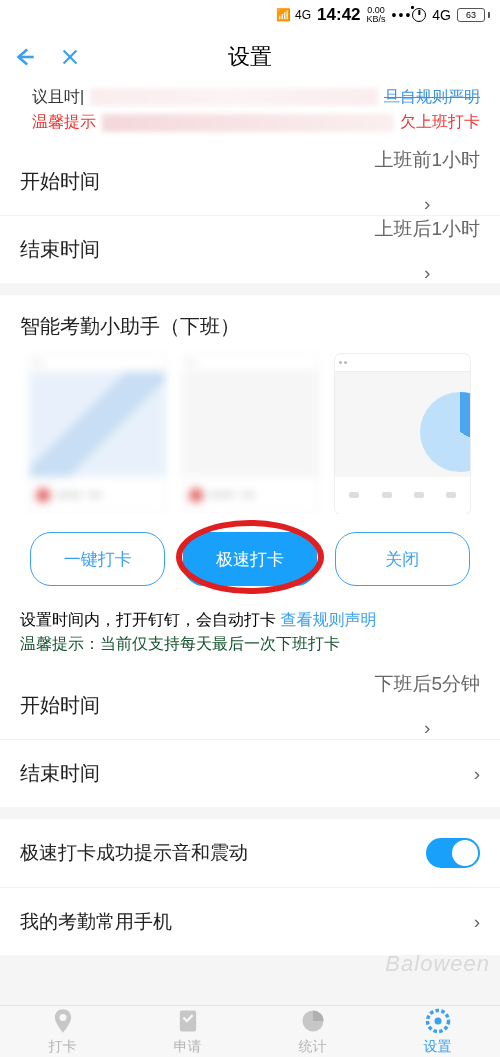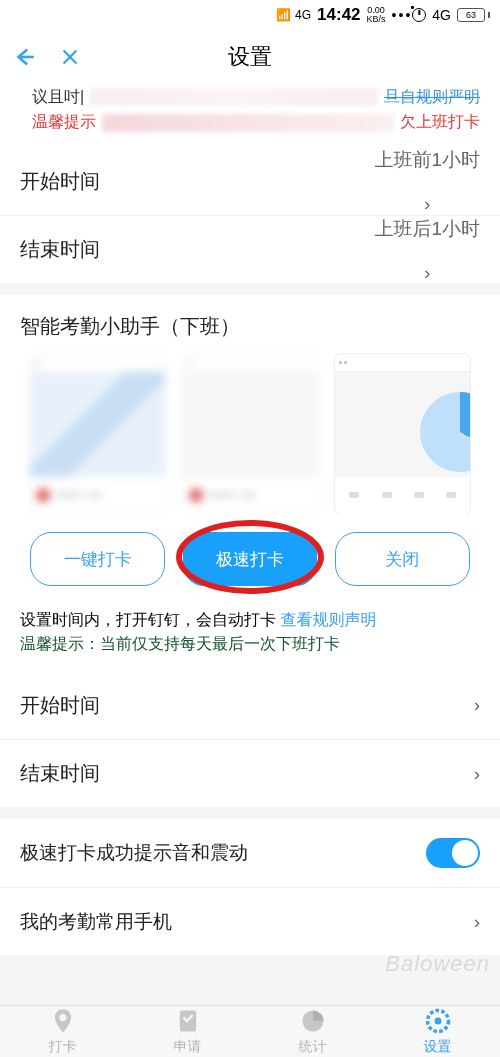--- a/index.html
+++ b/index.html
@@ -211,20 +211,21 @@
 
 <div class="desc">
   <span>设置时间内，打开钉钉，会自动打卡 </span><span class="rule-link">查看规则声明</span><br>
   <span class="warn">温馨提示：当前仅支持每天最后一次下班打卡</span>
 </div>
 
 <div class="group">
   <div class="row">
     <div class="row-label">开始时间</div>
     <div class="row-value">
+        <span>下班后5分钟</span>
         <span class="chev">›</span>
       </div>
   </div>
   <div class="row">
     <div class="row-label">结束时间</div>
     <div class="row-value">
         <span class="chev">›</span>
       </div>
   </div>
 </div>

